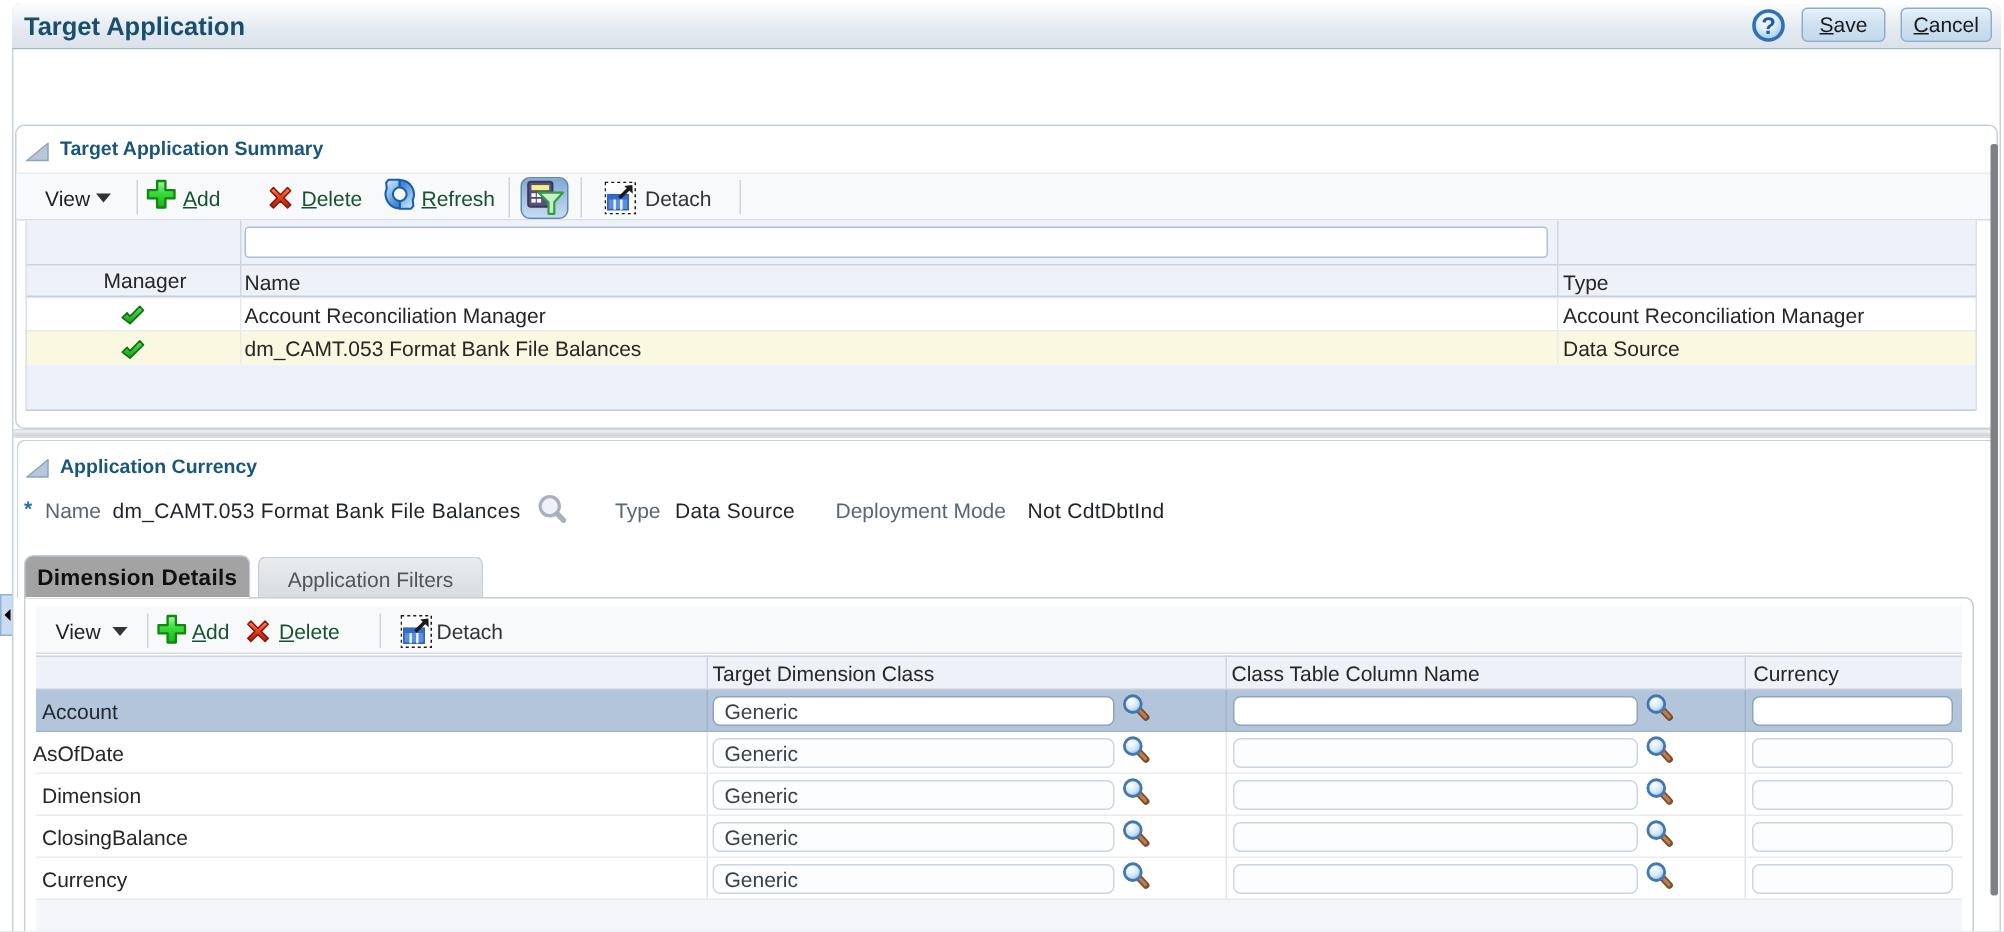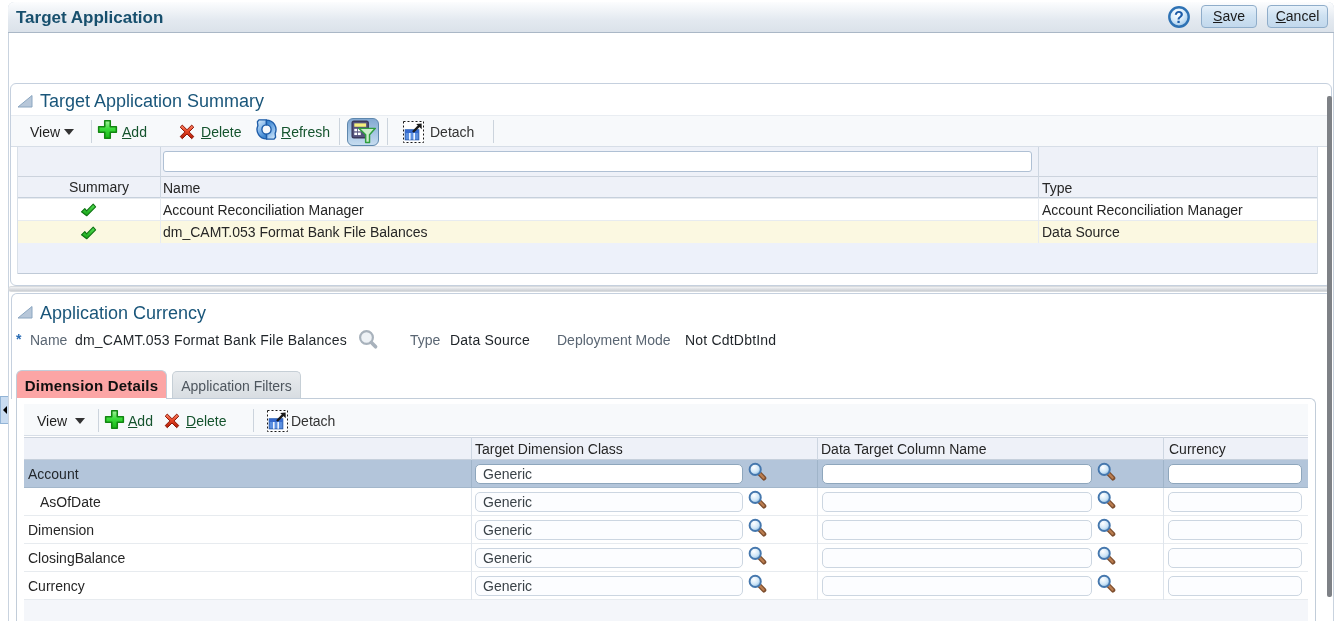--- a/index.html
+++ b/index.html
@@ -12,21 +12,21 @@
 
 
 #topbar { left:8px; top:2px; width:1326px; height:31px; background:linear-gradient(#fcfdfe,#e3e9f0 60%,#dbe2ea); border-bottom:1px solid #aab7c6; border-radius:6px 6px 0 0; }
 #title { left:16px; top:8px; font-size:17px; font-weight:bold; color:#174f6d; }
 .btn { position:absolute; height:23px; top:5px; border:1px solid #8fadca; border-radius:4px; background:linear-gradient(#e7f1fa,#cfe2f2 45%,#c2d8ec); text-align:center; font-size:14px; color:#1a1a1a; line-height:21px; }
 #btnSave { left:1201px; width:56px; }
 #btnCancel { left:1267px; width:61px; }
 
 
 #sumbox { left:10px; top:83px; width:1322px; height:203px; border:1px solid #c5d0de; border-radius:6px; background:#ffffff; }
-.sechead { font-size:18px; font-weight:normal; color:#1a567a; }
+.sechead { font-size:13px; font-weight:bold; color:#1a567a; }
 
 #sumToolbar { left:11px; top:115px; width:1320px; height:32px; background:#f7f9fb; border-top:1px solid #e9edf2; border-bottom:1px solid #d7dee7; }
 .tsep { position:absolute; width:1px; background:#ccd4dd; }
 .viewtxt { position:absolute; font-size:14px; color:#1f1f1f; }
 .caret { position:absolute; width:0; height:0; border-left:5px solid transparent; border-right:5px solid transparent; border-top:6px solid #333; }
 .lnk { position:absolute; font-size:14px; color:#14532d; }
 .lnk u { text-decoration:underline; }
 .dtxt { position:absolute; font-size:14px; color:#333; }
 
 
@@ -45,22 +45,22 @@
 
 
 #splitter { left:8px; top:286px; width:1324px; height:6px; background:linear-gradient(#f2f3f4,#c9cdd2); border-radius:3px; border:1px solid #d8dbde; }
 
 
 #detbox { left:11px; top:293px; width:1321px; height:106px; border:1px solid #c5d0de; border-bottom:none; border-radius:6px 6px 0 0; background:#ffffff; }
 .glabel { position:absolute; font-size:14px; color:#5a6673; }
 .gval { position:absolute; font-size:14px; letter-spacing:0.2px; color:#1f2429; }
 
 
-#tabActive { left:16px; top:370px; width:151px; height:29px; background:#fca5a5; border:1px solid #c2cdd9; border-bottom:none; border-radius:6px 6px 0 0; text-align:center; font-weight:bold; font-size:15px; letter-spacing:0.2px; color:#101010; line-height:29px; }
-#tabInactive { left:172px; top:371px; width:129px; height:27px; background:linear-gradient(#e9ecef,#d8dde2); border:1px solid #c6cfd6; border-bottom:none; border-radius:5px 5px 0 0; text-align:center; font-size:14px; color:#4e565e; line-height:28px; }
+#tabActive { left:16px; top:370px; width:151px; height:29px; background:#a3a3a3; border:1px solid #c2cdd9; border-bottom:none; border-radius:6px 6px 0 0; text-align:center; font-weight:bold; font-size:15px; letter-spacing:0.2px; color:#101010; line-height:29px; }
+#tabInactive { left:172px; top:371px; width:150px; height:27px; background:linear-gradient(#e9ecef,#d8dde2); border:1px solid #c6cfd6; border-bottom:none; border-radius:5px 5px 0 0; text-align:center; font-size:14px; color:#4e565e; line-height:28px; }
 
 
 #tabBox { left:16px; top:398px; width:1300px; height:223px; border:1px solid #c2cdd9; border-bottom:none; border-radius:0 6px 0 0; background:#ffffff; }
 #tabBoxPatch { left:17px; top:398px; width:149px; height:1px; background:#ffffff; }
 
 #dimToolbar { left:24px; top:404px; width:1284px; height:32px; background:#f7f9fb; border-bottom:1px solid #d7dee7; }
 
 
 #dimHead { left:24px; top:437px; width:1284px; height:23px; }
 .drow { position:absolute; left:24px; width:1284px; height:28px; background:#ffffff; border-bottom:1px solid #e7ebef; }
@@ -172,21 +172,21 @@
 </svg>
 <div class="dtxt" style="left:430px;top:124px">Detach</div>
 <div class="tsep" style="left:493px;top:120px;height:23px"></div>
 
 <div class="abs" id="qbeRow"></div>
 <div class="abs" id="qbeInput"></div>
 <div class="colsep" style="left:160px;top:147px;height:29px"></div>
 <div class="colsep" style="left:1038px;top:147px;height:29px"></div>
 
 <div class="abs thead" id="sumHead"></div>
-<div class="ct" style="left:69px;top:179px">Summary</div>
+<div class="ct" style="left:69px;top:179px">Manager</div>
 <div class="ct" style="left:163px;top:180px">Name</div>
 <div class="ct" style="left:1042px;top:180px">Type</div>
 <div class="colsep" style="left:160px;top:176px;height:22px"></div>
 <div class="colsep" style="left:1038px;top:176px;height:22px"></div>
 
 <div class="abs" id="sumR1"></div>
 <div class="abs" id="sumR2"></div>
 <div class="abs" id="sumEmpty"></div>
 <svg class="abs" style="left:80px;top:203px" width="17" height="14" viewBox="0 0 17 14">
   <defs>
@@ -257,35 +257,35 @@
   <line x1="6.8" y1="12" x2="6.8" y2="18.8" stroke="#eef4fd" stroke-width="1.6"></line>
   <line x1="11.2" y1="12" x2="11.2" y2="18.8" stroke="#eef4fd" stroke-width="1.6"></line>
   <line x1="10" y1="11" x2="16.8" y2="4.2" stroke="#1a1a1a" stroke-width="2.4"></line>
   <polygon points="18.6,2.4 18.8,8.2 13.2,3 " fill="#1a1a1a"></polygon>
 </svg>
 <div class="dtxt" style="left:291px;top:413px">Detach</div>
 
 <div class="abs thead" id="dimHead"></div>
 <div class="ct" style="left:28px;top:460px">Dimension Name</div>
 <div class="ct" style="left:475px;top:441px">Target Dimension Class</div>
-<div class="ct" style="left:821px;top:441px">Data Target Column Name</div>
+<div class="ct" style="left:821px;top:441px">Class Table Column Name</div>
 <div class="ct" style="left:1169px;top:441px">Currency</div>
 <div class="colsep" style="left:471px;top:437px;height:23px"></div>
 <div class="colsep" style="left:817px;top:437px;height:23px"></div>
 <div class="colsep" style="left:1163px;top:437px;height:23px"></div>
 
 <div class="drow sel" style="top:460px"></div>
 <div class="drow" style="top:488px"></div>
 <div class="drow" style="top:516px"></div>
 <div class="drow" style="top:544px"></div>
 <div class="drow" style="top:572px"></div>
 <div class="abs" style="left:24px;top:600px;width:1284px;height:21px;background:#f4f6fa"></div>
 
 <div class="ct" style="left:28px;top:466px;color:#23282d">Account</div>
-<div class="ct" style="left:40px;top:494px">AsOfDate</div>
+<div class="ct" style="left:22px;top:494px">AsOfDate</div>
 <div class="ct" style="left:28px;top:522px">Dimension</div>
 <div class="ct" style="left:28px;top:550px">ClosingBalance</div>
 <div class="ct" style="left:28px;top:578px">Currency</div>
 
 <div class="colsep" style="left:471px;top:460px;height:28px;background:#9fb4c9"></div>
 <div class="colsep" style="left:471px;top:488px;height:112px;background:#dfe5ec"></div>
 <div class="colsep" style="left:817px;top:460px;height:28px;background:#9fb4c9"></div>
 <div class="colsep" style="left:817px;top:488px;height:112px;background:#dfe5ec"></div>
 <div class="colsep" style="left:1163px;top:460px;height:28px;background:#9fb4c9"></div>
 <div class="colsep" style="left:1163px;top:488px;height:112px;background:#dfe5ec"></div>

